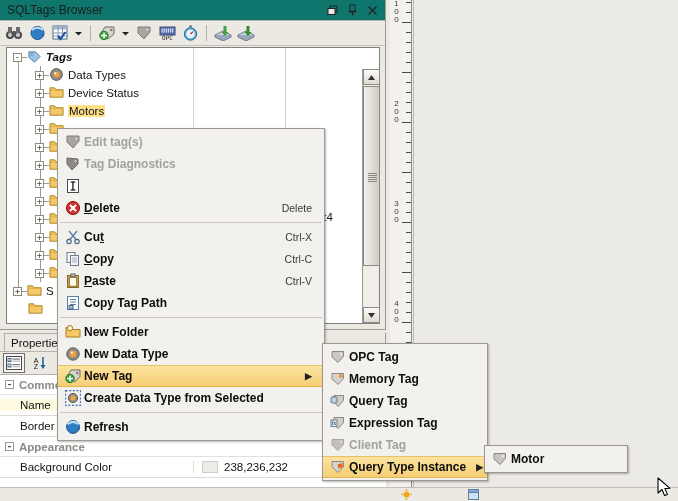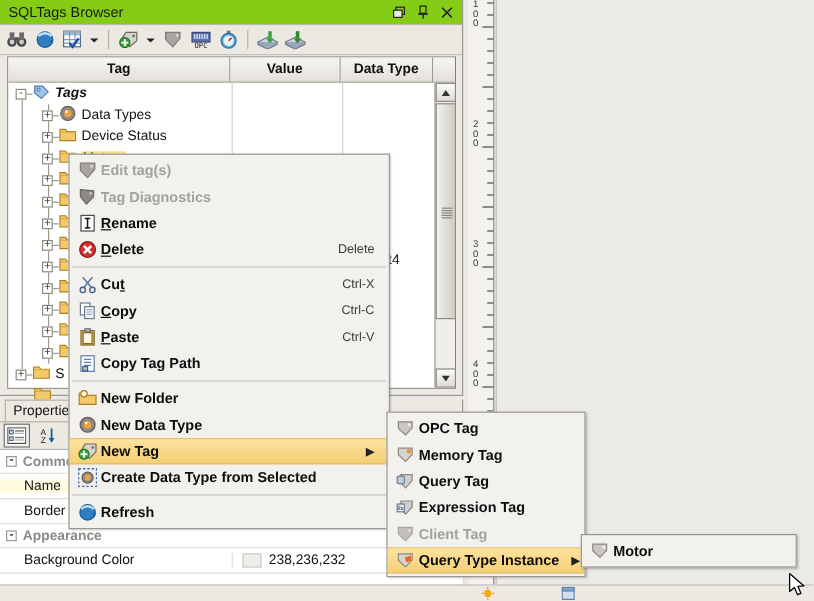--- a/index.html
+++ b/index.html
@@ -40,21 +40,21 @@
   }
 
   
   .tagwin {
     position: absolute; left: 0; top: 0; width: 386px; height: 330px;
     background: #ece9e3;
     border: 1px solid #9a9a94;
     border-top: none; border-left: none;
   }
   .titlebar {
-    height: 21px; background: #84cc16;
+    height: 21px; background: #0f766e;
     border-bottom: 1px solid #b8b5ae;
     display: flex; align-items: center;
     padding: 0 3px 0 7px;
   }
   .titlebar .title {
     font-size: 12px; color: #1a1a1a; flex: 1;
     font-family: "Liberation Sans", sans-serif;
   }
   .tb-btn {
     width: 20px; height: 17px; display: flex;
@@ -200,21 +200,21 @@
   .mi.sel {
     background: linear-gradient(#fbe3a0,#f6cf74);
     border-top: 1px solid #e8c066; border-bottom: 1px solid #e0b44f;
   }
   .mi .arrow { margin-left: 10px; font-size: 9px; color: #222; }
   .msep { height: 1px; background: #c9c6bf; margin: 3px 2px; }
   .u { text-decoration: underline; }
 
   .menu1 { left: 57px; top: 128px; width: 268px; }
   .menu2 { left: 322px; top: 343px; width: 166px; }
-  .menu3 { left: 484px; top: 445px; width: 180px; }
+  .menu3 { left: 484px; top: 445px; width: 144px; }
 
   
   .taskbar {
     position: absolute; left: 0; bottom: 0; width: 678px; height: 14px;
     background: #ece9e3; border-top: 1px solid #c2bfb8;
     display: flex; align-items: center; overflow: hidden;
   }
   .taskitem {
     height: 14px; display: flex; align-items: center; gap: 4px;
     padding: 0 5px; font-size: 11px; font-weight: bold; color: #1a3c8c;
@@ -416,26 +416,20 @@
         <svg width="18" height="16" viewBox="0 0 18 16">
             <path d="M1 10 L9 6 L17 10 L9 14 Z" fill="#cfd6e2" stroke="#707a8c"></path>
             <path d="M1 10 L1 12 L9 16 L17 12 L17 10" fill="#9aa6ba" stroke="#707a8c"></path>
             <rect x="9.5" y="1" width="3" height="6" fill="#2e8b2e"></rect>
             <path d="M7.5 7 L14.5 7 L11 11 Z" fill="#2e8b2e"></path>
           </svg>
       </div>
     </div>
 
     <div class="tagtable">
-      <div class="thead">
-        <div class="th c1">Tag</div>
-        <div class="th c2">Value</div>
-        <div class="th c3">Data Type</div>
-        <div class="th corner"></div>
-      </div>
       <div class="tbody" id="tree-body">
         <div class="colline" style="left:186px"></div>
         <div class="colline" style="left:278px"></div>
       <div class="vline" style="left: 11px; top: 9px; height: 236px;"></div>
           <div class="vline" style="left: 33px; top: 18px; height: 216px;"></div>
           <div class="trow" style="padding-left: 6px;">
             <span class="exp">-</span>
             <span class="dash"></span>
             <span class="folder"><svg width="15" height="15" viewBox="0 0 16 16">
                 <path d="M2 3 L9 3 L14 8 L8 14 L2 9 Z" fill="#9ec4e6" stroke="#4f7ca8"></path>
@@ -676,21 +670,20 @@
       </div>
       <div class="mi">
         <span class="micon">
           <svg width="16" height="16" viewBox="0 0 16 16">
             <rect x="2.5" y="1.5" width="11" height="13" fill="#fff" stroke="#4a4a4a"></rect>
             <rect x="7.3" y="3.5" width="1.3" height="9" fill="#1a1a1a"></rect>
             <rect x="5.6" y="3.5" width="4.7" height="1.2" fill="#1a1a1a"></rect>
             <rect x="5.6" y="11.3" width="4.7" height="1.2" fill="#1a1a1a"></rect>
           </svg>
         </span>
-        <span class="mlabel"><span class="u">R</span>ename</span>
       </div>
       <div class="mi">
         <span class="micon">
           <svg width="16" height="16" viewBox="0 0 16 16">
             <circle cx="8" cy="8" r="6.6" fill="#cf3030" stroke="#8f1a1a"></circle>
             <path d="M5 5 L11 11 M11 5 L5 11" stroke="#fff" stroke-width="2.1"></path>
           </svg>
         </span>
         <span class="mlabel"><span class="u">D</span>elete</span>
         <span class="maccel">Delete</span>

